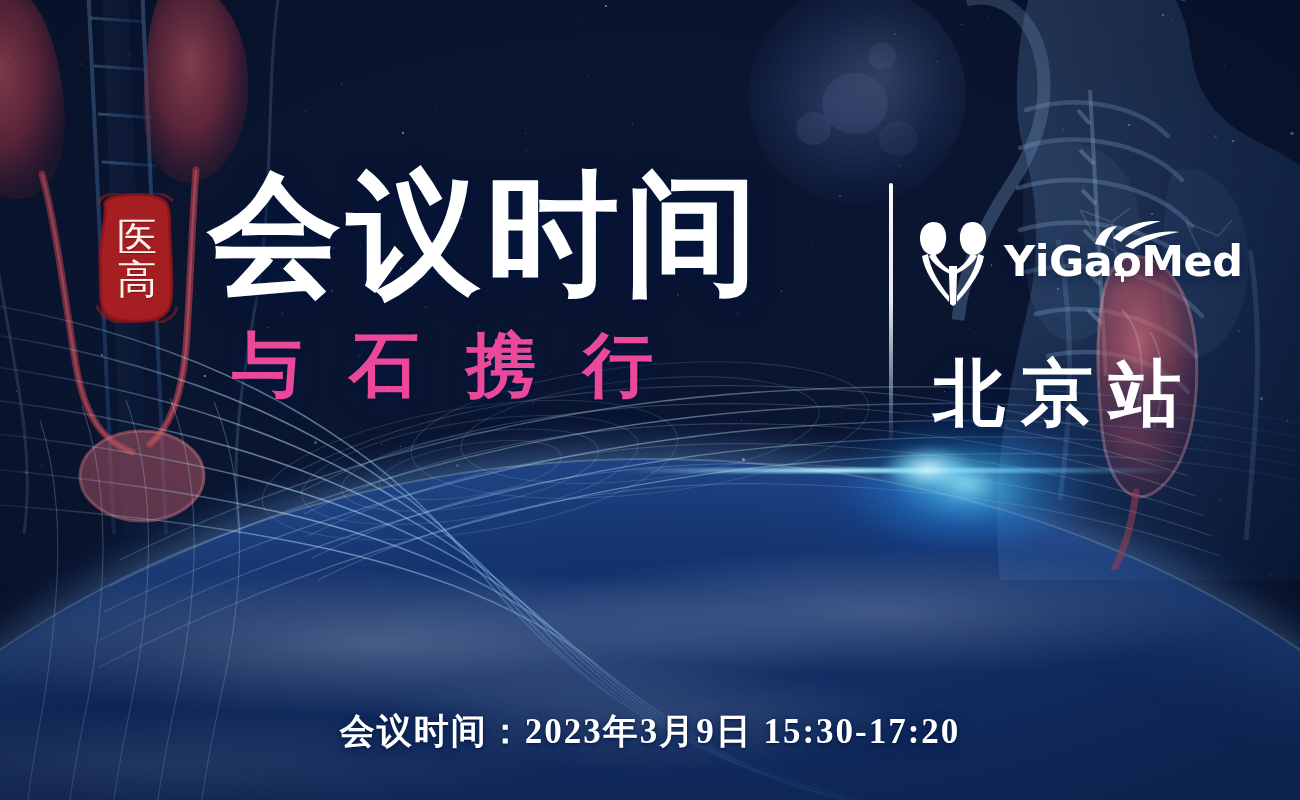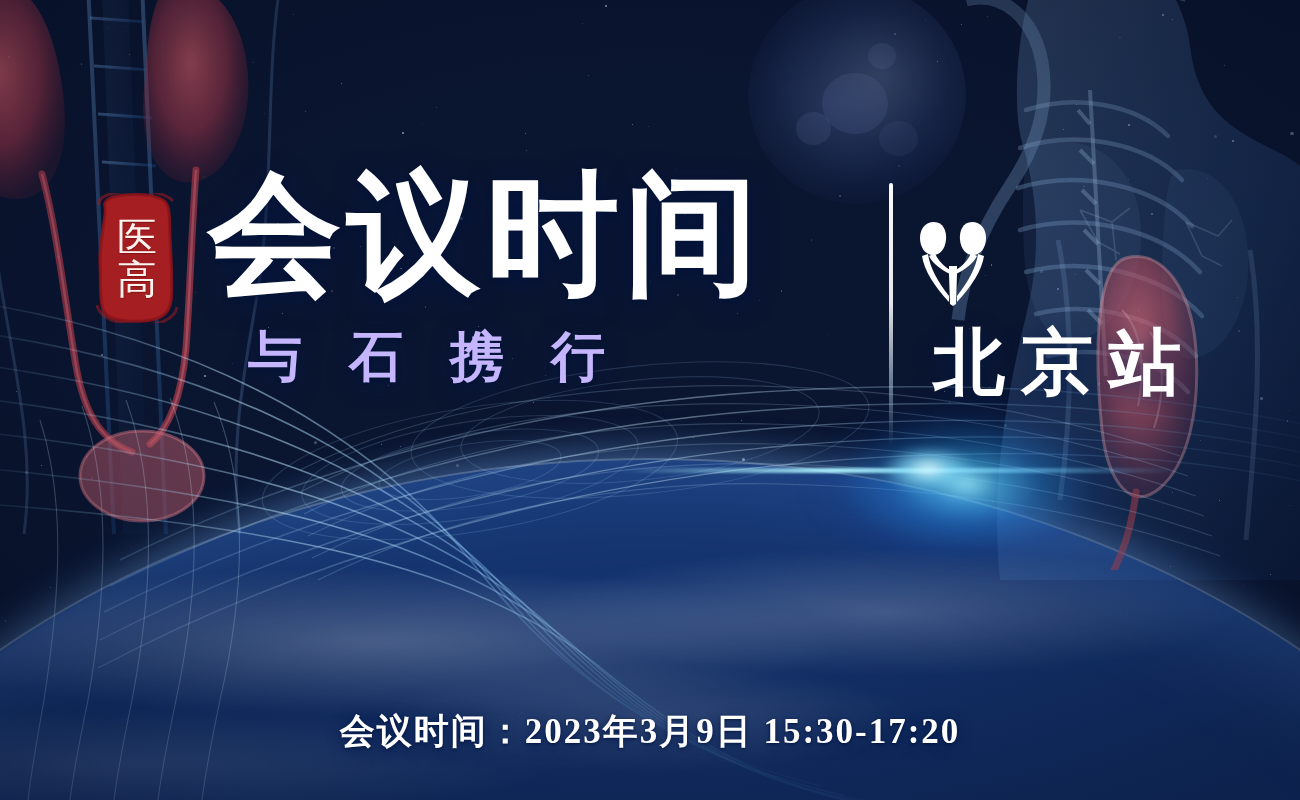--- a/index.html
+++ b/index.html
@@ -144,27 +144,27 @@
     font-weight:bold;
     font-size:133px;
     line-height:1.0;
     letter-spacing:6px;
     color:#ffffff;
     text-shadow:0 6px 26px rgba(0,22,70,.75), 0 2px 5px rgba(0,15,48,.6);
     white-space:nowrap;
   }
   .title-sub{
     margin-top:29px;
-    margin-left:40px;
+    margin-left:24px;
     font-family:"DejaVu Sans","Liberation Sans",sans-serif;
     font-weight:bold;
-    font-size:54px;
+    font-size:70px;
     line-height:1.0;
     letter-spacing:47px;
-    color:#c4b5fd;
+    color:#ec4899;
     text-shadow:0 5px 22px rgba(0,25,75,.75), 0 2px 4px rgba(0,15,48,.6);
     white-space:nowrap;
   }
 
   
   .divider{
     position:absolute; left:889px; top:183px;
     width:4px; height:262px;
     background:linear-gradient(180deg, rgba(255,255,255,.98) 0%, rgba(255,255,255,.9) 45%, rgba(200,230,255,.45) 78%, rgba(160,215,255,0) 100%);
     border-radius:2px;
@@ -192,21 +192,21 @@
     position:absolute; left:110px; top:27px;
     width:16px; height:16px;
   }
   .brand-cross:before,.brand-cross:after{
     content:""; position:absolute; background:#ffffff; border-radius:1px;
   }
   .brand-cross:before{ left:6.5px; top:1px; width:3px; height:14px; }
   .brand-cross:after{ left:1px; top:6.5px; width:14px; height:3px; }
 
   
-  .city-block{ position:absolute; left:917px; top:326px; text-align:left; }
+  .city-block{ position:absolute; left:917px; top:357px; text-align:left; }
   .city-cn{
     font-family:"DejaVu Sans","Liberation Sans",sans-serif;
     font-weight:bold; font-size:72px; line-height:1;
     letter-spacing:16px; color:#ffffff;
     text-indent:16px;
     text-shadow:0 5px 20px rgba(0,25,75,.7);
     white-space:nowrap;
   }
   .city-en{
     margin-top:9px;
@@ -649,20 +649,31 @@
 
         <path d="M55 37 C52 45 46 50 40 54 L40 58 C48 54 57 48 61 40 Z" fill="#ffffff"></path>
 
         <path d="M33 50 L41 50 L41 60 L37 64 L33 60 Z" fill="#ffffff"></path>
         <path d="M33 58 L41 58 L40 88 L37 90 L34 88 Z" fill="#ffffff"></path>
 
         <path d="M12 38 C14 52 22 66 33 80 L33 86 C18 70 8 54 6 40 Z" fill="#ffffff"></path>
         <path d="M62 38 C60 52 52 66 41 80 L41 86 C56 70 66 54 68 40 Z" fill="#ffffff"></path>
       </svg>
     </div>
+    <div class="brand-word">
+      <span class="brand-name">YiGaoMed</span>
+      <span class="brand-swoosh">
+        <svg viewBox="0 0 92 34" xmlns="http://www.w3.org/2000/svg">
+          <path d="M6 26 C10 14 18 8 28 8 C22 14 18 20 16 28 Z" fill="#ffffff"></path>
+          <path d="M24 20 C34 8 52 2 72 3 C54 8 40 14 32 24 Z" fill="#ffffff"></path>
+          <path d="M36 28 C50 18 70 12 90 14 C70 18 52 24 44 31 Z" fill="#ffffff"></path>
+        </svg>
+      </span>
+      <span class="brand-cross"></span>
+    </div>
   </div>
 
   <div class="city-block">
     <div class="city-cn">北京站</div>
   </div>
 
   <div class="footer-time">会议时间：2023年3月9日 15:30-17:20</div>
 
 </div>
 

